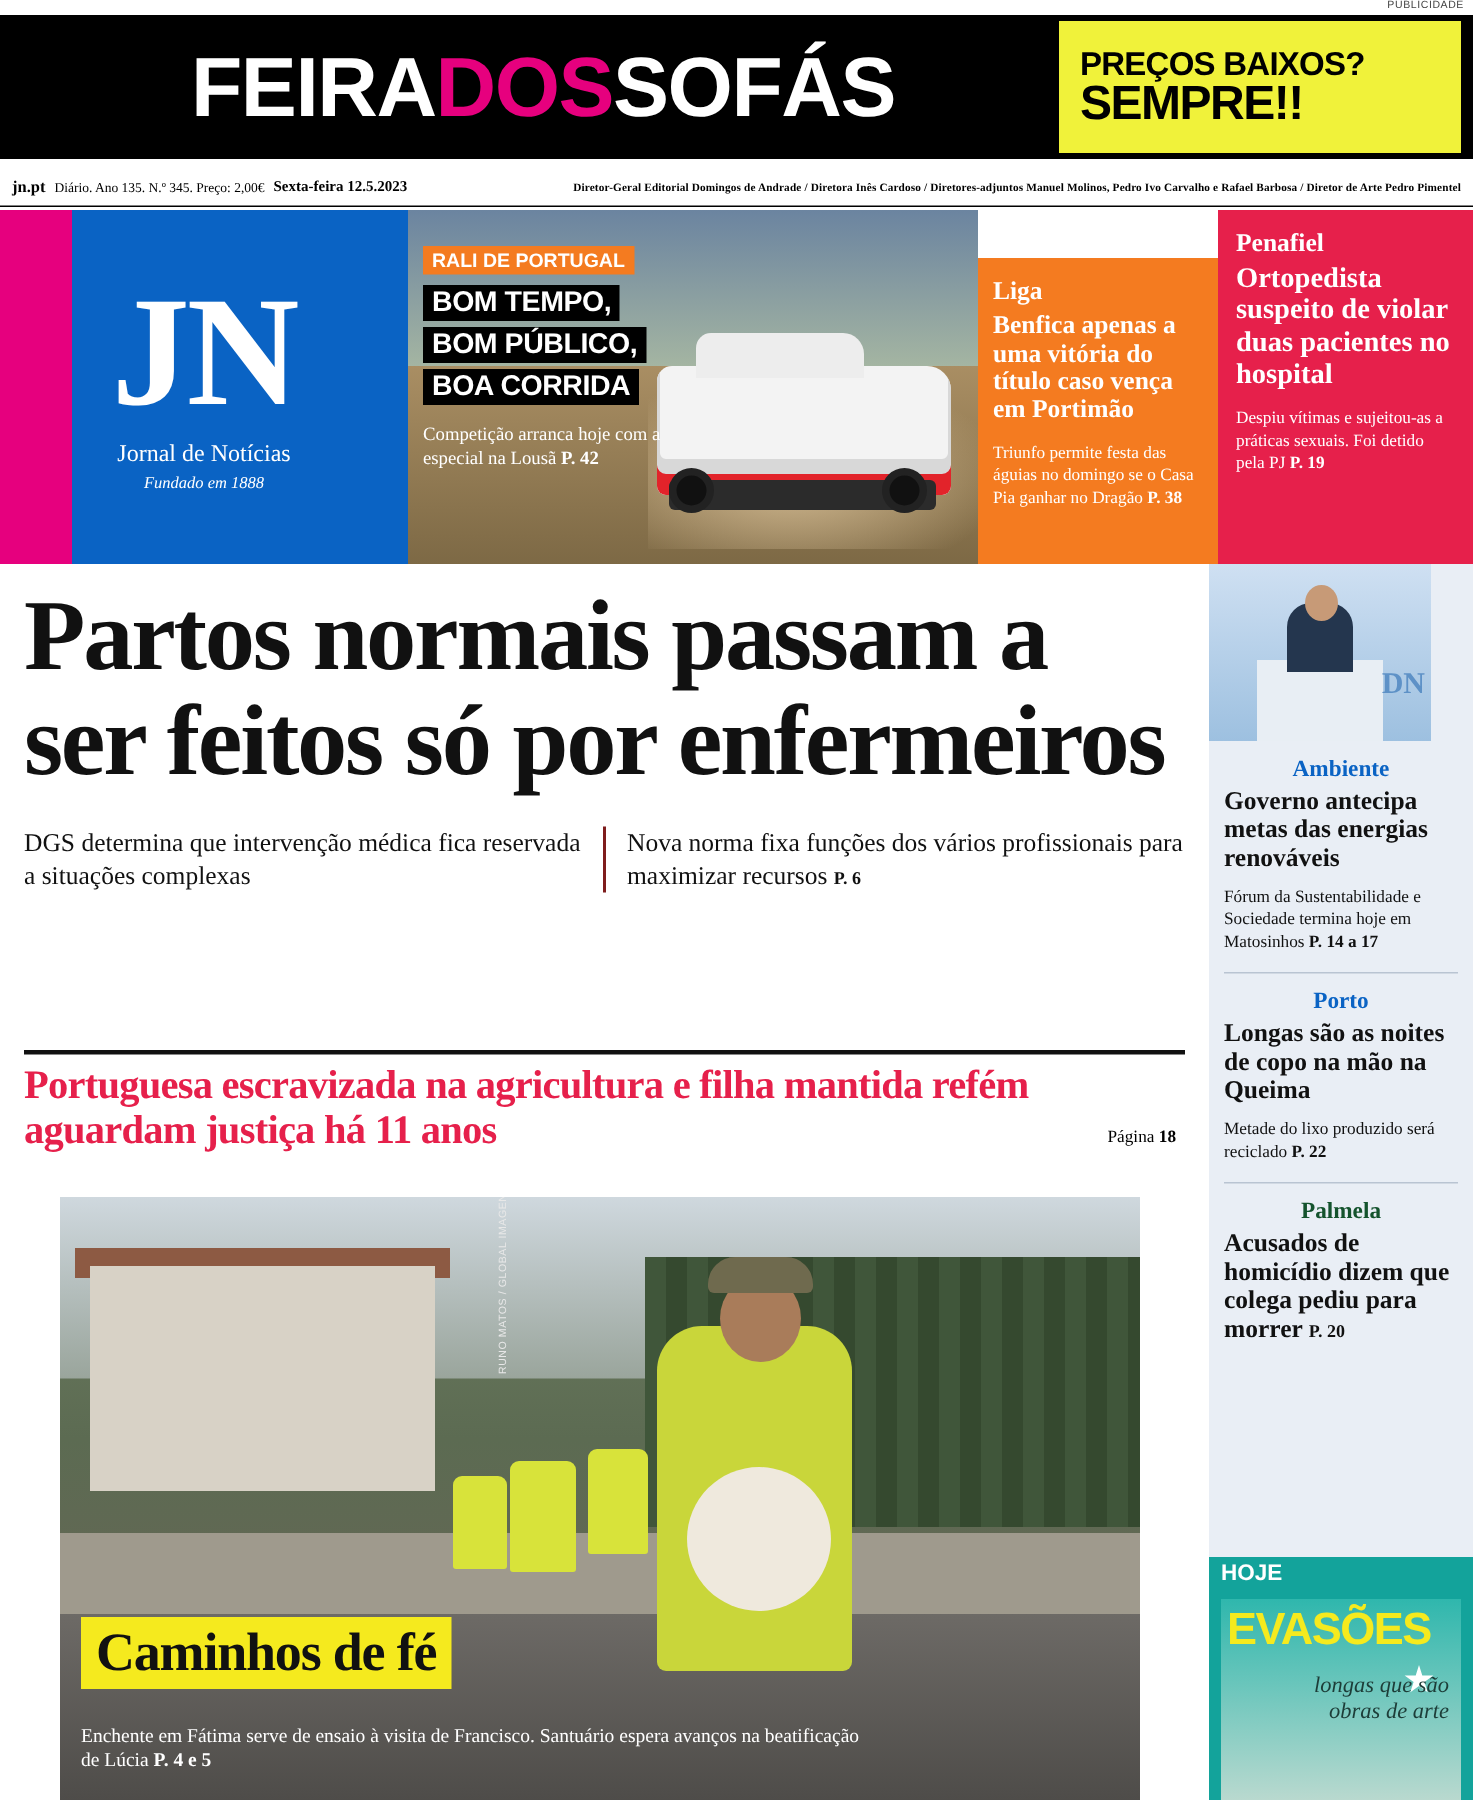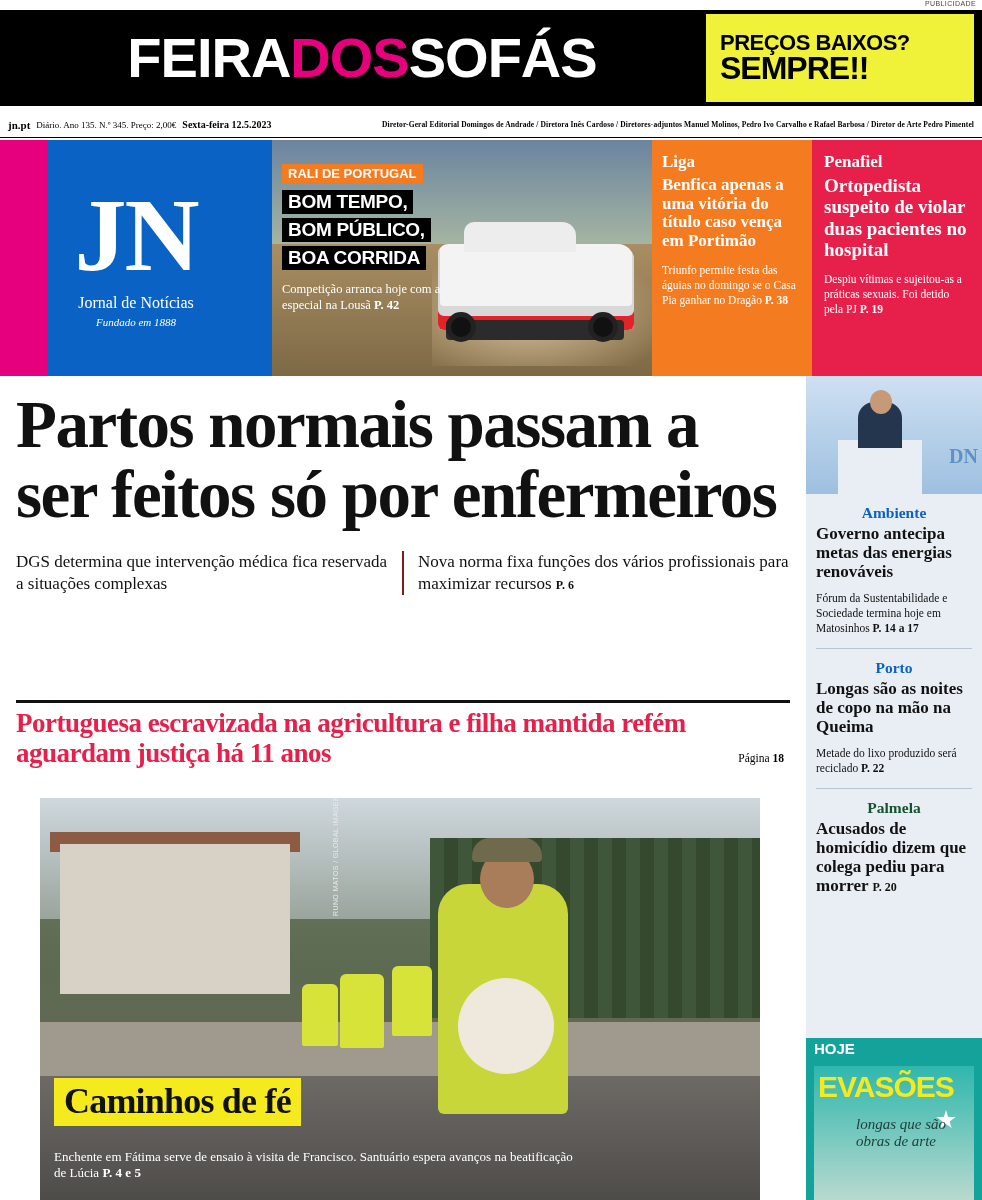--- a/index.html
+++ b/index.html
@@ -96,21 +96,21 @@
     font-weight:700; font-size:19px; color:#fff; background:#000;
     padding:1px 6px; letter-spacing:-.3px;
   }
   .rally .h1 { top:50px; } .rally .h2 { top:78px; } .rally .h3 { top:106px; }
   .rally .lead {
     position:absolute; left:10px; top:142px; width:160px; color:#fff;
     font-size:12.5px; line-height:1.25;
   }
   .rally .lead b { font-weight:700; }
 
-  .liga { width:160px; background:#f47b20; color:#fff; padding:12px 10px 8px; }
+  .liga { width:160px; background:#f47b20; color:#fff; padding:12px 10px 8px;margin-top:32px; }
   .liga .k { font-weight:700; font-size:17px; margin-bottom:4px; }
   .liga .t { font-weight:700; font-size:17px; line-height:1.1; }
   .liga .d { font-size:11.5px; line-height:1.3; margin-top:12px; }
   .liga .d b { font-weight:700; }
 
   .penafiel { flex:1; background:#e6204b; color:#fff; padding:12px 12px 8px; }
   .penafiel .k { font-weight:700; font-size:17px; margin-bottom:3px; }
   .penafiel .t { font-weight:700; font-size:19px; line-height:1.12; }
   .penafiel .d { font-size:11.5px; line-height:1.32; margin-top:12px; }
   .penafiel .d b { font-weight:700; }
@@ -165,37 +165,37 @@
     letter-spacing:-.8px; padding:2px 10px 4px;
   }
   .photo .cap-text {
     position:absolute; left:14px; bottom:18px; width:520px; color:#fff;
     font-size:13px; line-height:1.28;
   }
   .photo .cap-text b { font-weight:700; }
 
   
   .rail { position:absolute; left:806px; top:376px; width:176px; height:824px; background:#e9eef5; }
-  .rail .imgbox { position:relative; width:176px; height:118px; background:linear-gradient(180deg,#cfe0f2,#9dc0e0); overflow:hidden; }
+  .rail .imgbox { position:relative; width:148px; height:118px; background:linear-gradient(180deg,#cfe0f2,#9dc0e0); overflow:hidden; }
   .rail .imgbox .podium { position:absolute; left:32px; bottom:0; width:84px; height:54px; background:#e8eef4; }
   .rail .imgbox .man { position:absolute; left:52px; bottom:46px; width:44px; height:46px; background:#24364e; border-radius:16px 16px 0 0; }
   .rail .imgbox .face { position:absolute; left:64px; bottom:80px; width:22px; height:24px; background:#c79a77; border-radius:50%; }
   .rail .imgbox .txt { position:absolute; right:4px; bottom:26px; color:#2a6cb3; font-weight:700; font-size:20px; opacity:.6; }
   .rail .block { padding:10px 10px 12px; }
   .rail .k { font-weight:700; font-size:15.5px; margin-bottom:2px;text-align:center; }
   .rail .t { font-weight:700; font-size:17px; line-height:1.12; color:#111; }
   .rail .d { font-size:11.5px; line-height:1.3; margin-top:10px; color:#111; }
   .rail .d b { font-weight:700; }
   .rail .sep { height:1px; background:#b9c4d2; margin:0 10px; }
   .k-amb { color:#0a63c4; } .k-porto { color:#0a63c4; } .k-palmela { color:#14532d; }
   .t-palmela { color:#e6204b; }
 
   .hoje { position:absolute; left:806px; bottom:0; width:176px; height:162px; background:#13a39b; overflow:hidden; }
   .hoje .lbl { position:absolute; left:8px; top:2px; color:#fff; font-family:"Liberation Sans", sans-serif; font-weight:700; font-size:15px; }
-  .hoje .cover { position:absolute; left:8px; top:28px; width:160px; height:134px; background:linear-gradient(180deg,#2fb7ad,#b9d9cf); }
+  .hoje .cover { position:absolute; left:8px; top:28px; width:160px; height:134px; background:linear-gradient(180deg,#2fb7ad,#b9d9cf);text-align:right; }
   .hoje .ev { position:absolute; left:4px; top:4px; color:#f5ea1e; font-family:"Liberation Sans", sans-serif; font-weight:700; font-size:30px; letter-spacing:-1px; }
   .hoje .sub { position:absolute; left:42px; top:50px; width:110px; color:#1d3d38; font-style:italic; font-size:15px; line-height:1.1; }
   .hoje .star { position:absolute; right:18px; top:44px; width:20px; height:20px; background:#fff; clip-path:polygon(50% 0,61% 35%,98% 35%,68% 57%,79% 91%,50% 70%,21% 91%,32% 57%,2% 35%,39% 35%); }
 </style>
 </head>
 <body>
 
 <div class="page">
 
   <div class="ad-label">PUBLICIDADE</div>

